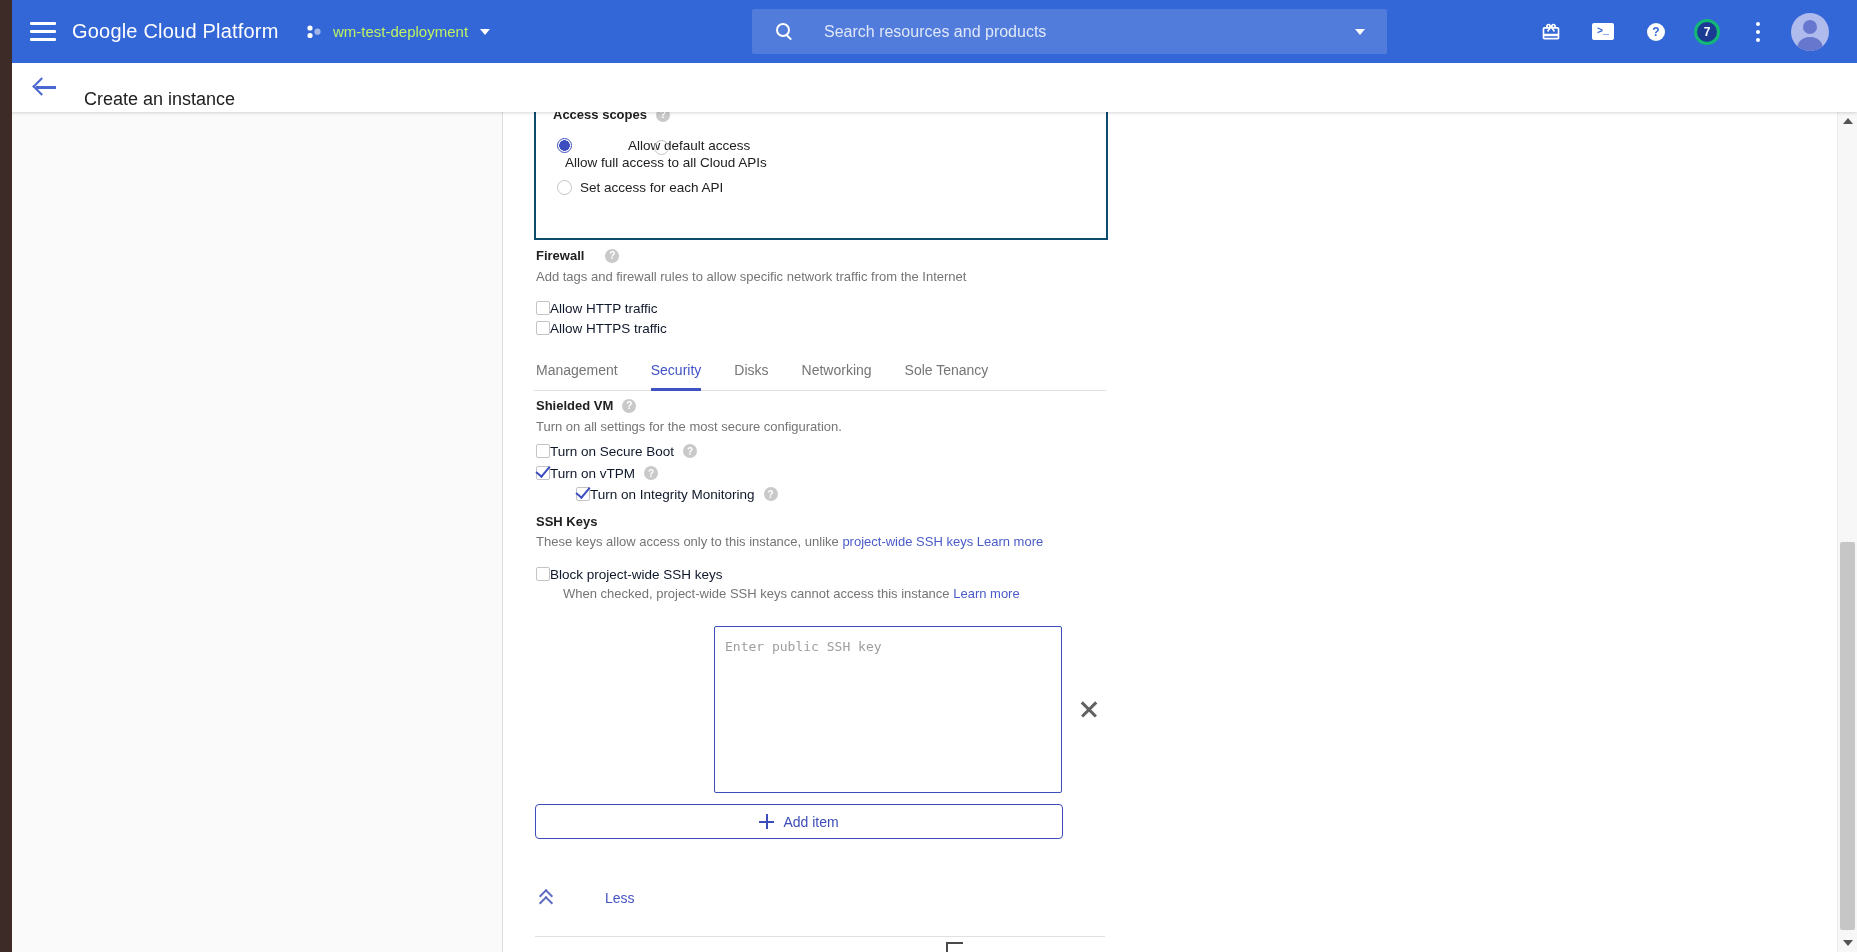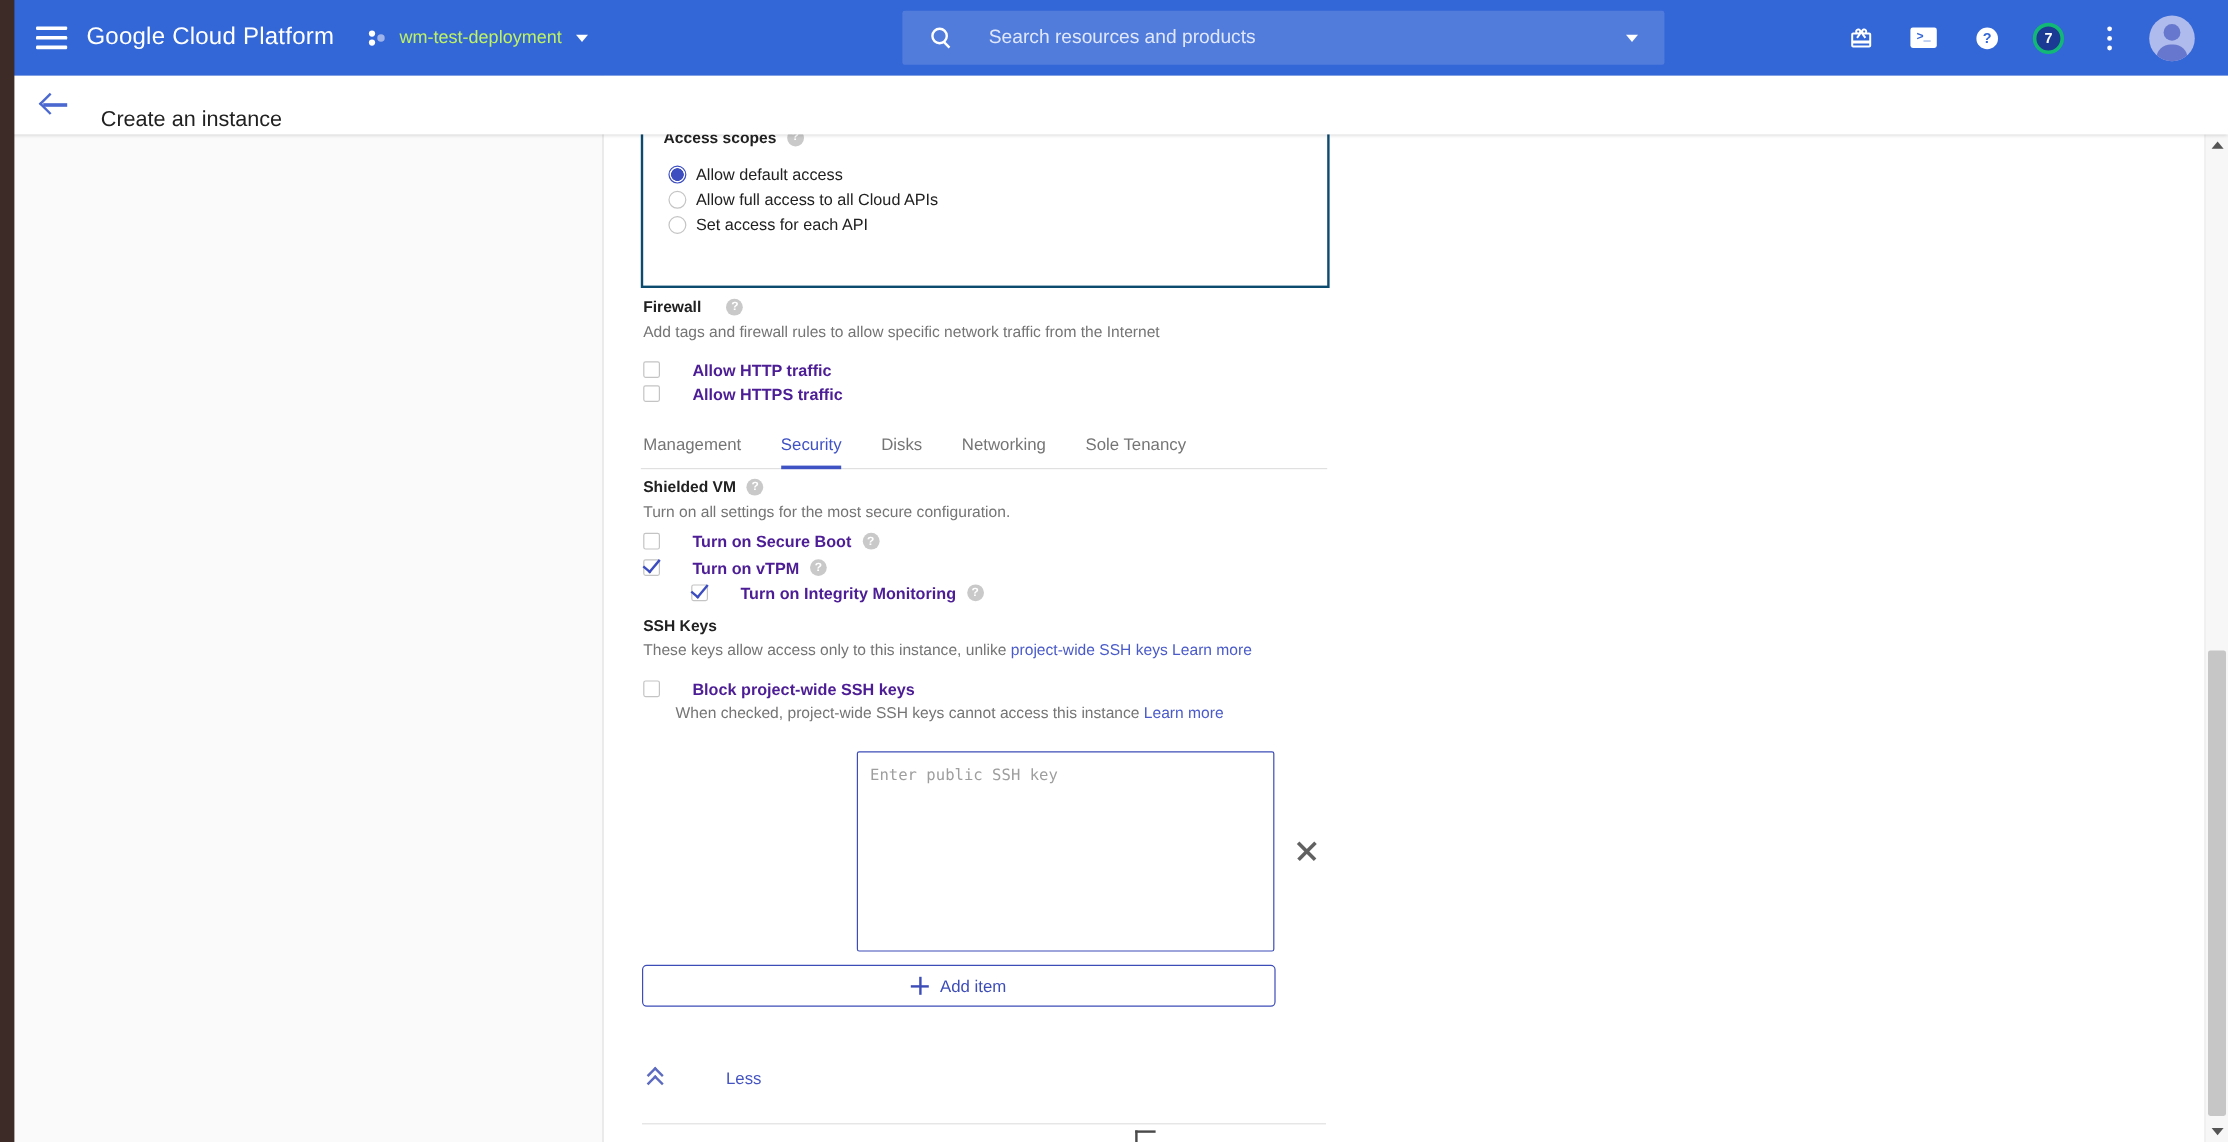--- a/index.html
+++ b/index.html
@@ -60,21 +60,21 @@
   .helpico::before{content:"?";}
   .scopebox{position:absolute;left:0;top:94px;width:570px;height:142px;background:#fff;border:2px solid #0c4a6e;}
   .radiorow{position:absolute;left:21px;height:20px;display:flex;align-items:center;cursor:pointer;}
   .radio{width:15px;height:15px;border:1.5px solid #c4c4c4;border-radius:50%;box-sizing:border-box;flex:0 0 auto;}
   .radio.sel{border-color:#3d4fc0;background:radial-gradient(circle,#3d4fc0 0 55%,#fff 60%);}
   .radiolbl{margin-left:8px;font-size:13.5px;color:#212121;}
   .cbrow{position:absolute;height:16px;display:flex;align-items:center;cursor:pointer;}
   .cb{position:relative;width:14px;height:14px;border:1.5px solid #c4c4c4;border-radius:2px;box-sizing:border-box;flex:0 0 auto;background:#fff;}
   .cb.checked::after{content:"";position:absolute;left:2px;top:-4px;width:6px;height:12px;
         border-right:2.5px solid #3b4cc0;border-bottom:2.5px solid #3b4cc0;transform:rotate(40deg);}
-  .cblbl{margin-left:27px;font-size:13.5px;color:#4c1d95;font-weight:bold;}
+  .cblbl{margin-left:0;font-size:13.5px;color:#0f172a;}
   .tabs{position:absolute;left:0;top:355px;width:572px;height:35px;border-bottom:1px solid #e0e0e0;
         display:flex;align-items:flex-end;}
   .tab{position:relative;font-size:14px;color:#757575;margin-left:2px;margin-right:31px;padding-bottom:12px;cursor:pointer;}
   .tab.active{color:#4053c4;}
   .tab.active::after{content:"";position:absolute;left:0;right:0;bottom:-1px;height:3px;background:#4053c4;}
   .link{color:#4a5bc9;cursor:pointer;}
   .sshta{position:absolute;left:180px;top:626px;width:348px;height:167px;box-sizing:border-box;
          border:1px solid #3d4db7;border-radius:2px;background:#fff;resize:none;padding:12px 10px;
          font-family:"DejaVu Sans Mono","Liberation Mono",monospace;font-size:13px;color:#424242;outline:none;}
   .sshta::placeholder{color:#9e9e9e;}
@@ -98,25 +98,25 @@
 </head>
 <body>
 
 <div class="abs main">
 
   <div class="scopebox">
     <div class="seclabel" style="position:absolute;left:17px;top:11px;">
       <span>Access scopes</span>
       <span class="helpico"></span>
     </div>
-    <div class="radiorow" style="top:39px;">
+    <div class="radiorow" style="top:39px;gap:48px;">
       <span class="radio sel"></span>
       <span class="radiolbl">Allow default access</span>
     </div>
-    <div class="radiorow" style="top:60px;">
+    <div class="radiorow" style="top:44px;flex-direction:column;">
       <span class="radio"></span>
       <span class="radiolbl">Allow full access to all Cloud APIs</span>
     </div>
     <div class="radiorow" style="top:81px;">
       <span class="radio"></span>
       <span class="radiolbl">Set access for each API</span>
     </div>
   </div>
 
   <div class="seclabel" style="position:absolute;left:2px;top:248px;gap:12px;">

